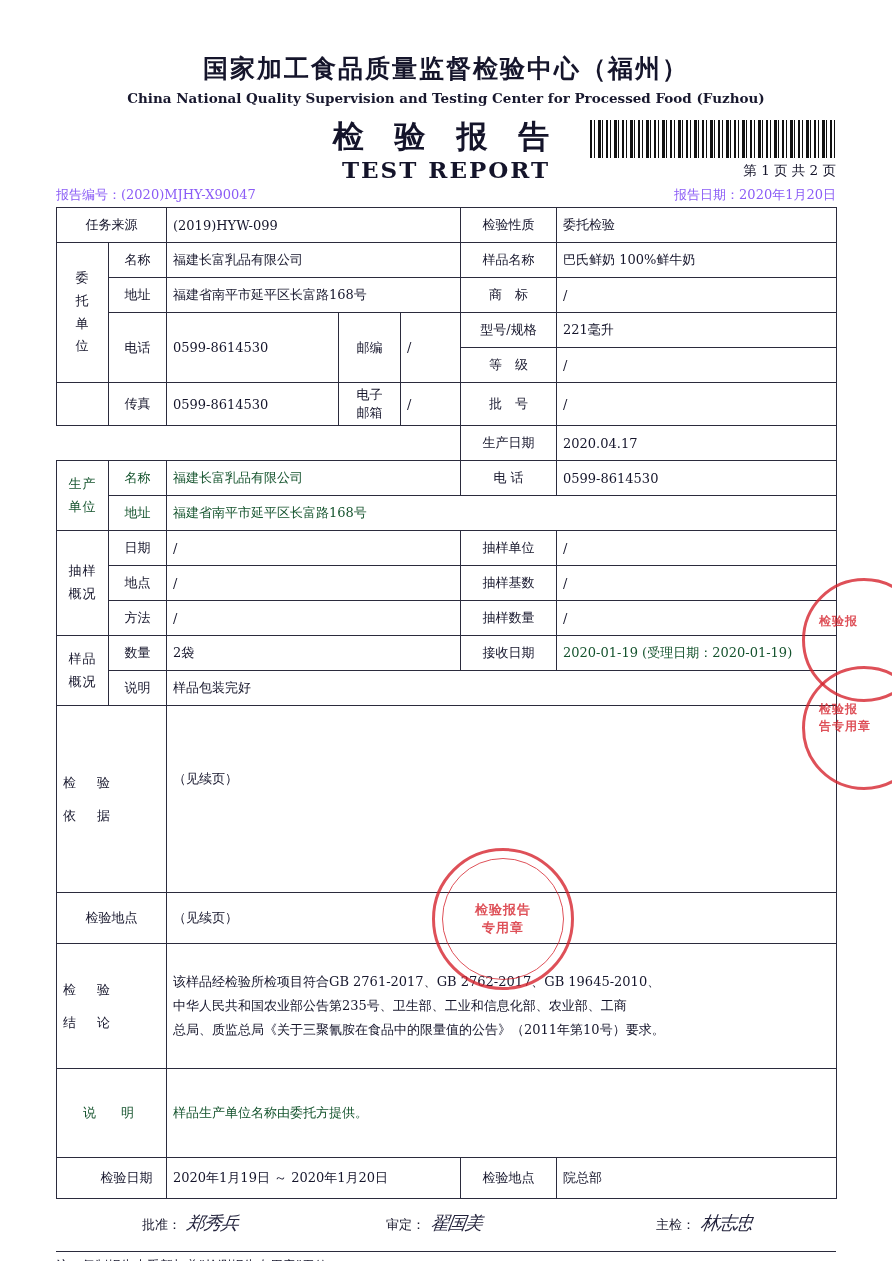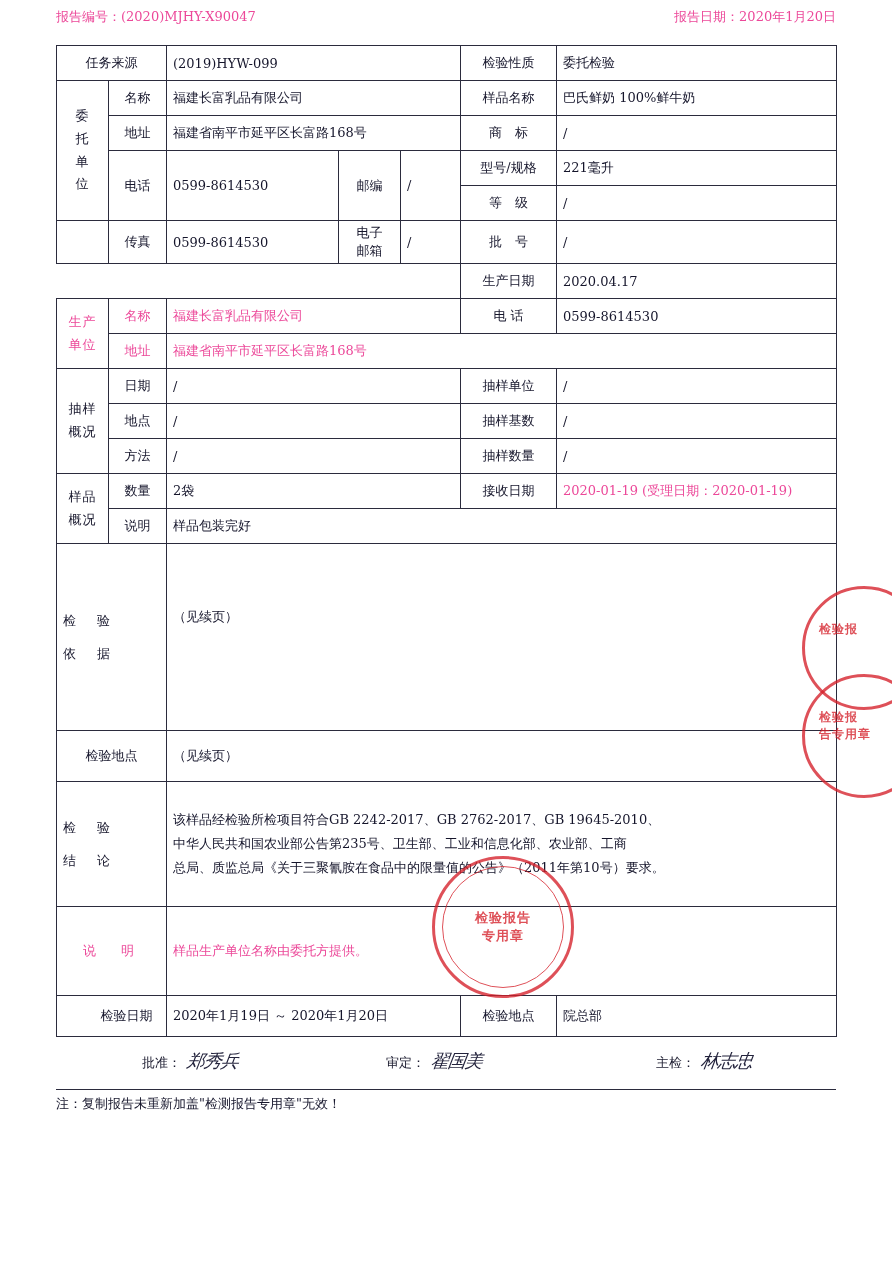--- a/index.html
+++ b/index.html
@@ -59,25 +59,25 @@
       #111 8px,#111 11px,#fff 11px,#fff 12px,
       #111 12px,#111 13px,#fff 13px,#fff 16px);
   }
   .page-no{
     position:absolute;right:56px;top:46px;
     font-size:13.5px;color:#14142a;
     font-family:"DejaVu Serif","Liberation Serif",serif;
   }
   .meta-row{
     position:relative;
-    margin:8px 56px 17px 56px;
+    margin:8px 56px 1px 56px;
     height:20px;
     font-size:13px;
     font-family:"DejaVu Serif","Liberation Serif",serif;
-    color:#ec4899;
+    color:#8b5cf6;
   }
   .meta-left{position:absolute;left:0;top:0;}
   .meta-right{position:absolute;right:0;top:0;}
 
   
   table.main{
     border-collapse:collapse;
     margin:0 56px;
     width:780px;
     table-layout:fixed;
@@ -99,21 +99,21 @@
   td.lbl-sp{
     text-align:center;
     letter-spacing:6px;
     white-space:nowrap;
   }
   td.val{ text-align:left; padding-left:8px; }
   td.vcenter-lbl{
     text-align:left;
     letter-spacing:4px;
   }
-  .grey{color:#ec4899;}
+  .grey{color:#14532d;}
   
   .vlabel{
     writing-mode:horizontal-tb;
     text-align:center;
     line-height:1.75;
     font-size:13px;
     letter-spacing:1px;
   }
   
   .sign-row{
@@ -184,20 +184,33 @@
     font-family:"DejaVu Serif","Liberation Serif",serif;
     font-size:12px;font-weight:bold;line-height:1.45;
     letter-spacing:1px;
   }
 </style>
 </head>
 <body>
 
 <div class="page">
 
+  <div class="hdr">
+    <div class="cn-title">国家加工食品质量监督检验中心（福州）</div>
+    <div class="en-title">China National Quality Supervision and Testing Center for Processed Food (Fuzhou)</div>
+
+    <div class="report-title-row">
+      <div class="report-title">
+        <div class="cn">检 验 报 告</div>
+        <div class="en">TEST REPORT</div>
+      </div>
+      <div class="barcode"></div>
+      <div class="page-no">第 1 页  共 2 页</div>
+    </div>
+  </div>
 
   <div class="meta-row">
     <span class="meta-left">
       <span>报告编号：</span><span>(2020)MJHY-X90047</span>
     </span>
     <span class="meta-right">
       <span>报告日期：</span><span>2020年1月20日</span>
     </span>
   </div>
 
@@ -315,21 +328,21 @@
     </tr>
 
     <tr>
       <td class="lbl" colspan="2" style="height:44px;">检验地点</td>
       <td class="val" colspan="5">（见续页）</td>
     </tr>
 
     <tr>
       <td class="vcenter-lbl" colspan="2" style="height:118px;">检　验<br><br>结　论</td>
       <td class="val" colspan="5" style="vertical-align:middle;line-height:1.85;">
-        <div>该样品经检验所检项目符合GB 2242-2017、GB 2762-2017、GB 19645-2010、</div>
+        <div>该样品经检验所检项目符合GB 2761-2017、GB 2762-2017、GB 19645-2010、</div>
         <div>中华人民共和国农业部公告第235号、卫生部、工业和信息化部、农业部、工商</div>
         <div>总局、质监总局《关于三聚氰胺在食品中的限量值的公告》（2011年第10号）要求。</div>
       </td>
     </tr>
 
     <tr>
       <td class="lbl-sp grey" colspan="2" style="height:82px;">说　明</td>
       <td class="val grey" colspan="5">样品生产单位名称由委托方提供。</td>
     </tr>
 

